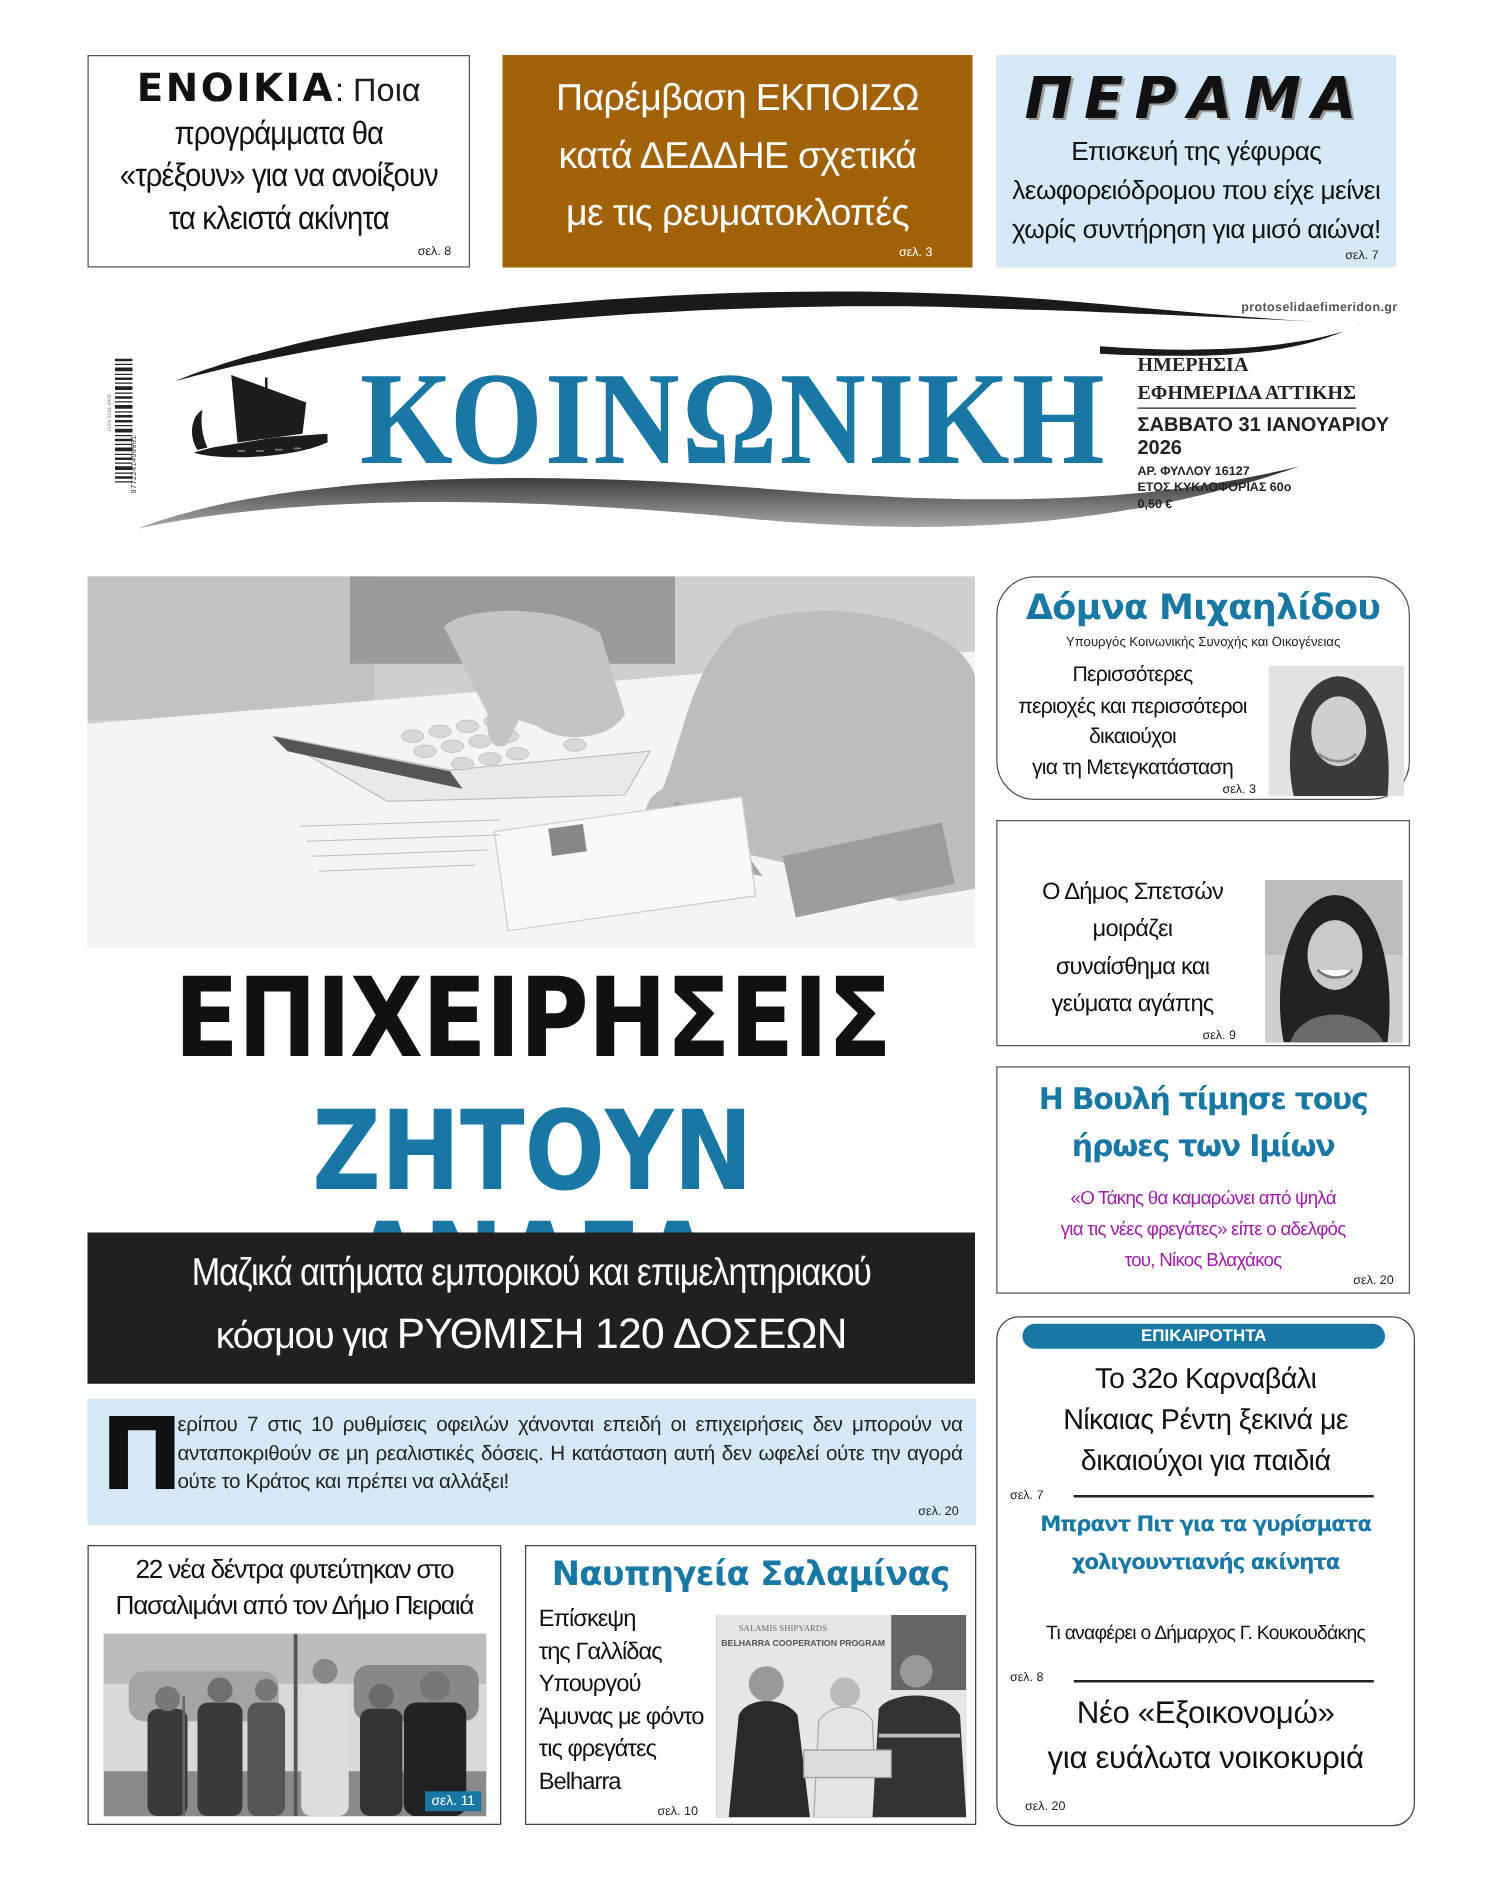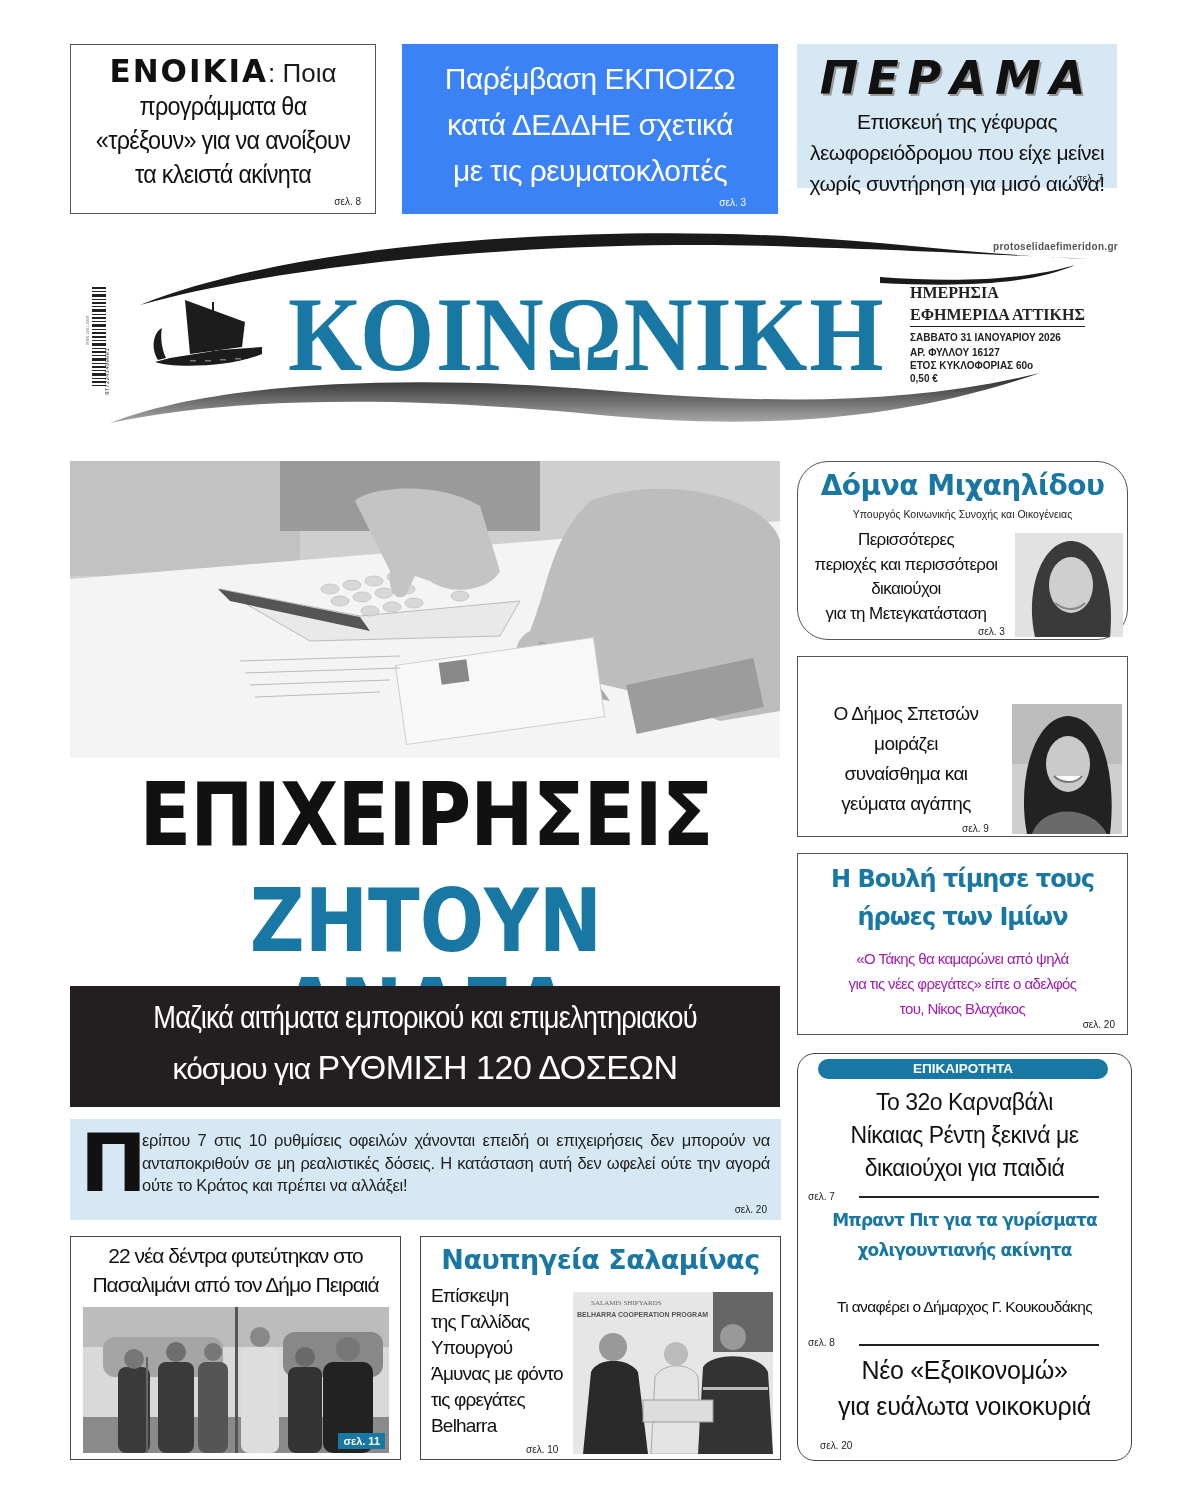--- a/index.html
+++ b/index.html
@@ -6,35 +6,35 @@
   html, body { width: 1200px; height: 1505px; background: #ffffff; overflow: hidden; }
   body { position: relative; font-family: "Liberation Sans", sans-serif; color: #1a1a1a; }
   .abs { position: absolute; }
   .page-ref { position: absolute; font-family: "Liberation Sans Narrow", "Liberation Sans", sans-serif; font-size: 10px; color: #222; }
 
   
   #teaser-left { left: 70px; top: 44px; width: 306px; height: 170px; border: 1.5px solid #555; text-align: center; padding-top: 8px; }
   #teaser-left .kicker { font-family: "DejaVu Sans", sans-serif; font-weight: 900; font-size: 31px; letter-spacing: 2px; color: #111; }
   #teaser-left .kicker-rest { font-size: 26px; font-weight: 400; letter-spacing: 0; }
   #teaser-left .body { font-size: 26px; line-height: 34px; letter-spacing: -0.8px; color: #111; transform: scaleX(0.9); }
-  #teaser-center { left: 402px; top: 44px; width: 376px; height: 170px; background: #3b82f6; color: #fff; text-align: center; padding-top: 12px; }
+  #teaser-center { left: 402px; top: 44px; width: 376px; height: 170px; background: #a16207; color: #fff; text-align: center; padding-top: 12px; }
   #teaser-center .body { font-size: 30px; line-height: 46px; letter-spacing: -0.5px; }
-  #teaser-right { left: 797px; top: 44px; width: 320px; height: 144px; background: #d6e8f3; text-align: center; padding-top: 6px; }
+  #teaser-right { left: 797px; top: 44px; width: 320px; height: 170px; background: #d6e8f3; text-align: center; padding-top: 6px; }
   #teaser-right .kicker { font-family: "DejaVu Sans", sans-serif; font-weight: 900; font-style: italic; font-size: 46px; letter-spacing: 9px; color: #111; line-height: 56px; text-shadow: 2px 2px 0 #999; }
   #teaser-right .body { font-size: 21px; line-height: 31px; letter-spacing: -0.5px; color: #111; }
 
   
   #masthead { left: 0; top: 225px; width: 1200px; height: 225px; }
   #watermark { right: 82px; top: 16px; font-size: 10px; font-weight: 700; color: #555; letter-spacing: 0.3px; }
   #barcode { left: 84px; top: 285px; width: 28px; height: 118px; }
   #logo-title { left: 288px; top: 280px; font-family: "Liberation Serif", serif; font-weight: 700; font-size: 106px; color: #1878a3; letter-spacing: 2px; line-height: 110px; transform: scaleX(0.9); transform-origin: left; }
   #masthead-info { left: 910px; top: 282px; width: 220px; }
   #masthead-info .tag1 { font-family: "Liberation Serif", serif; font-weight: 700; font-size: 16px; line-height: 22px; color: #222; }
   #masthead-info .tag2 { font-family: "Liberation Serif", serif; font-weight: 700; font-size: 16px; line-height: 22px; color: #222; border-bottom: 1.5px solid #222; display: inline-block; }
-  #masthead-info .date { font-size: 10px; font-weight: 700; margin-top: 5px; color: #222; }
+  #masthead-info .date { font-size: 16px; font-weight: 700; margin-top: 5px; color: #222; }
   #masthead-info .meta { font-size: 10px; font-weight: 700; line-height: 13px; color: #222; margin-top: 3px; }
 
   
   #hero-photo { left: 70px; top: 461px; width: 710px; height: 297px; overflow: hidden; background: #e6e6e6; }
 
   
   #headline-1 { left: 70px; top: 770px; width: 712px; text-align: center; font-family: "DejaVu Sans", sans-serif; font-weight: 900; font-size: 88px; line-height: 90px; color: #111; letter-spacing: -1px; transform: scaleX(0.86); transform-origin: center; }
   #headline-2 { left: 70px; top: 876px; width: 712px; text-align: center; font-family: "DejaVu Sans", sans-serif; font-weight: 900; font-size: 88px; line-height: 90px; color: #1878a3; letter-spacing: 0px; transform: scaleX(0.86); transform-origin: center; }
   #subhead-box { left: 70px; top: 986px; width: 710px; height: 121px; background: #231f20; color: #fff; text-align: center; padding-top: 8px; }
   #subhead-box .line1 { font-size: 31px; line-height: 48px; letter-spacing: -1px; transform: scaleX(0.88); }
@@ -43,21 +43,21 @@
 
   
   #lead-box { left: 70px; top: 1119px; width: 711px; height: 101px; background: #d6e8f3; }
   #lead-dropcap { left: 10px; top: 4px; font-family: "DejaVu Sans", sans-serif; font-weight: 900; font-size: 80px; line-height: 82px; color: #111; }
   #lead-text { left: 72px; top: 10px; width: 628px; font-size: 16.5px; line-height: 22.5px; text-align: justify; letter-spacing: -0.3px; color: #222; }
 
   
   #trees-box { left: 70px; top: 1236px; width: 331px; height: 224px; border: 1.5px solid #444; }
   #trees-box .title { position: absolute; left: 0; top: 4px; width: 100%; text-align: center; font-size: 21px; line-height: 29px; letter-spacing: -1px; color: #111; }
   #trees-photo { left: 12px; top: 70px; width: 306px; height: 146px; background: #9a9a9a; overflow: hidden; }
-  #trees-ref { right: 4px; bottom: 4px; background: #1878a3; color: #fff; font-size: 11px; font-weight: 700; padding: 2px 5px; }
+  #trees-ref { right: 4px; bottom: 4px; background: #1878a3; color: #fff; font-size: 11px; font-weight: 400; padding: 2px 5px; }
   #shipyard-box { left: 420px; top: 1236px; width: 361px; height: 224px; border: 1.5px solid #444; }
   #shipyard-box .title { position: absolute; left: 0; top: 3px; width: 100%; text-align: center; font-family: "DejaVu Sans", sans-serif; font-weight: 700; font-size: 27px; line-height: 40px; color: #1878a3; letter-spacing: -0.5px; }
   #shipyard-text { left: 10px; top: 46px; width: 150px; font-size: 19px; line-height: 26px; letter-spacing: -0.8px; color: #111; }
   #shipyard-photo { left: 152px; top: 55px; width: 200px; height: 162px; background: #bbb; overflow: hidden; }
 
   
   .rbox { position: absolute; left: 797px; width: 331px; border: 1.5px solid #555; }
   #domna-box { top: 461px; height: 179px; border-radius: 31px; }
   #domna-box .name { position: absolute; top: 4px; left: 0; width: 100%; text-align: center; font-family: "DejaVu Sans", sans-serif; font-weight: 700; font-size: 28px; color: #1878a3; letter-spacing: -0.5px; line-height: 40px; }
   #domna-box .role { position: absolute; top: 46px; left: 0; width: 100%; text-align: center; font-size: 10.5px; color: #222; }

